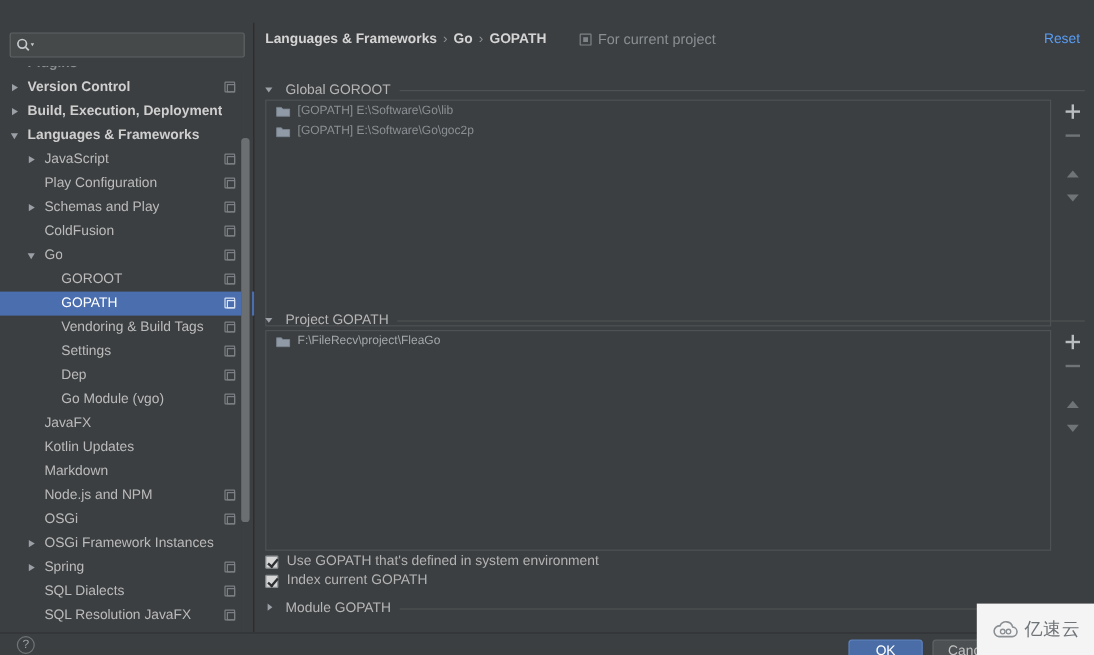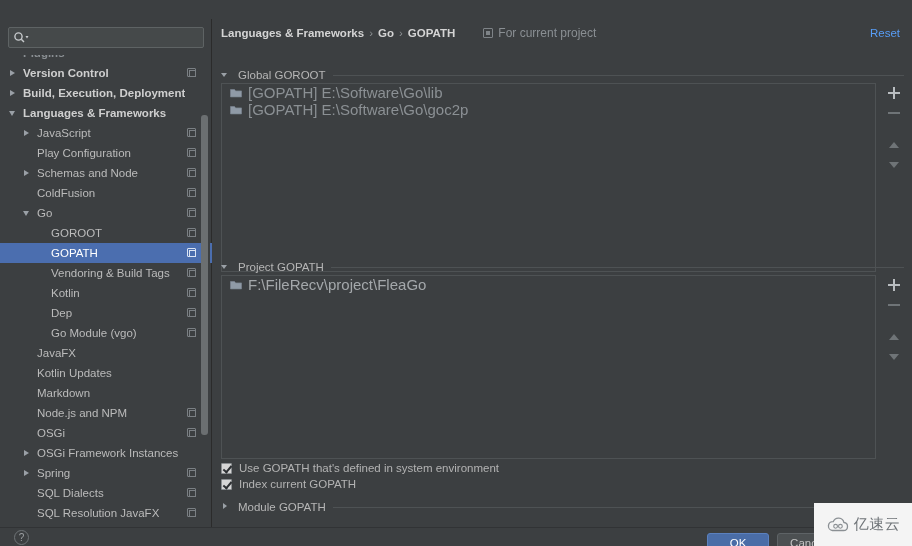--- a/index.html
+++ b/index.html
@@ -217,21 +217,21 @@
 
   .list-panel {
     position: absolute;
     background: #3c3f41;
     border: 1px solid #4e5254;
   }
   .path-row {
     height: 17px;
     display: flex; align-items: center;
     padding-left: 8px;
-    font-size: 15px;
+    font-size: 10px;
     color: #a4a8ab;
     white-space: nowrap;
   }
   .path-row.dim { color: #8b9094; }
   .folder-icon {
     width: 12px; height: 10px; margin-right: 6px;
     flex: 0 0 auto;
     position: relative;
   }
 
@@ -396,21 +396,21 @@
             <span style="width: 22px; flex: 0 0 auto;"></span>
             <span class="arrow"></span>
             <span style="width: 4px; flex: 0 0 auto;"></span>
             <span class="label">Play Configuration</span>
             <span class="copy-icon"></span>
           </div>
           <div class="tree-row">
             <span style="width: 22px; flex: 0 0 auto;"></span>
             <span class="arrow closed"></span>
             <span style="width: 4px; flex: 0 0 auto;"></span>
-            <span class="label">Schemas and Node</span>
+            <span class="label">Schemas and Play</span>
             <span class="copy-icon"></span>
           </div>
           <div class="tree-row">
             <span style="width: 22px; flex: 0 0 auto;"></span>
             <span class="arrow"></span>
             <span style="width: 4px; flex: 0 0 auto;"></span>
             <span class="label">ColdFusion</span>
             <span class="copy-icon"></span>
           </div>
           <div class="tree-row">
@@ -438,21 +438,21 @@
             <span style="width: 36px; flex: 0 0 auto;"></span>
             <span class="arrow"></span>
             <span style="width: 4px; flex: 0 0 auto;"></span>
             <span class="label">Vendoring &amp; Build Tags</span>
             <span class="copy-icon"></span>
           </div>
           <div class="tree-row">
             <span style="width: 36px; flex: 0 0 auto;"></span>
             <span class="arrow"></span>
             <span style="width: 4px; flex: 0 0 auto;"></span>
-            <span class="label">Kotlin</span>
+            <span class="label">Settings</span>
             <span class="copy-icon"></span>
           </div>
           <div class="tree-row">
             <span style="width: 36px; flex: 0 0 auto;"></span>
             <span class="arrow"></span>
             <span style="width: 4px; flex: 0 0 auto;"></span>
             <span class="label">Dep</span>
             <span class="copy-icon"></span>
           </div>
           <div class="tree-row">

